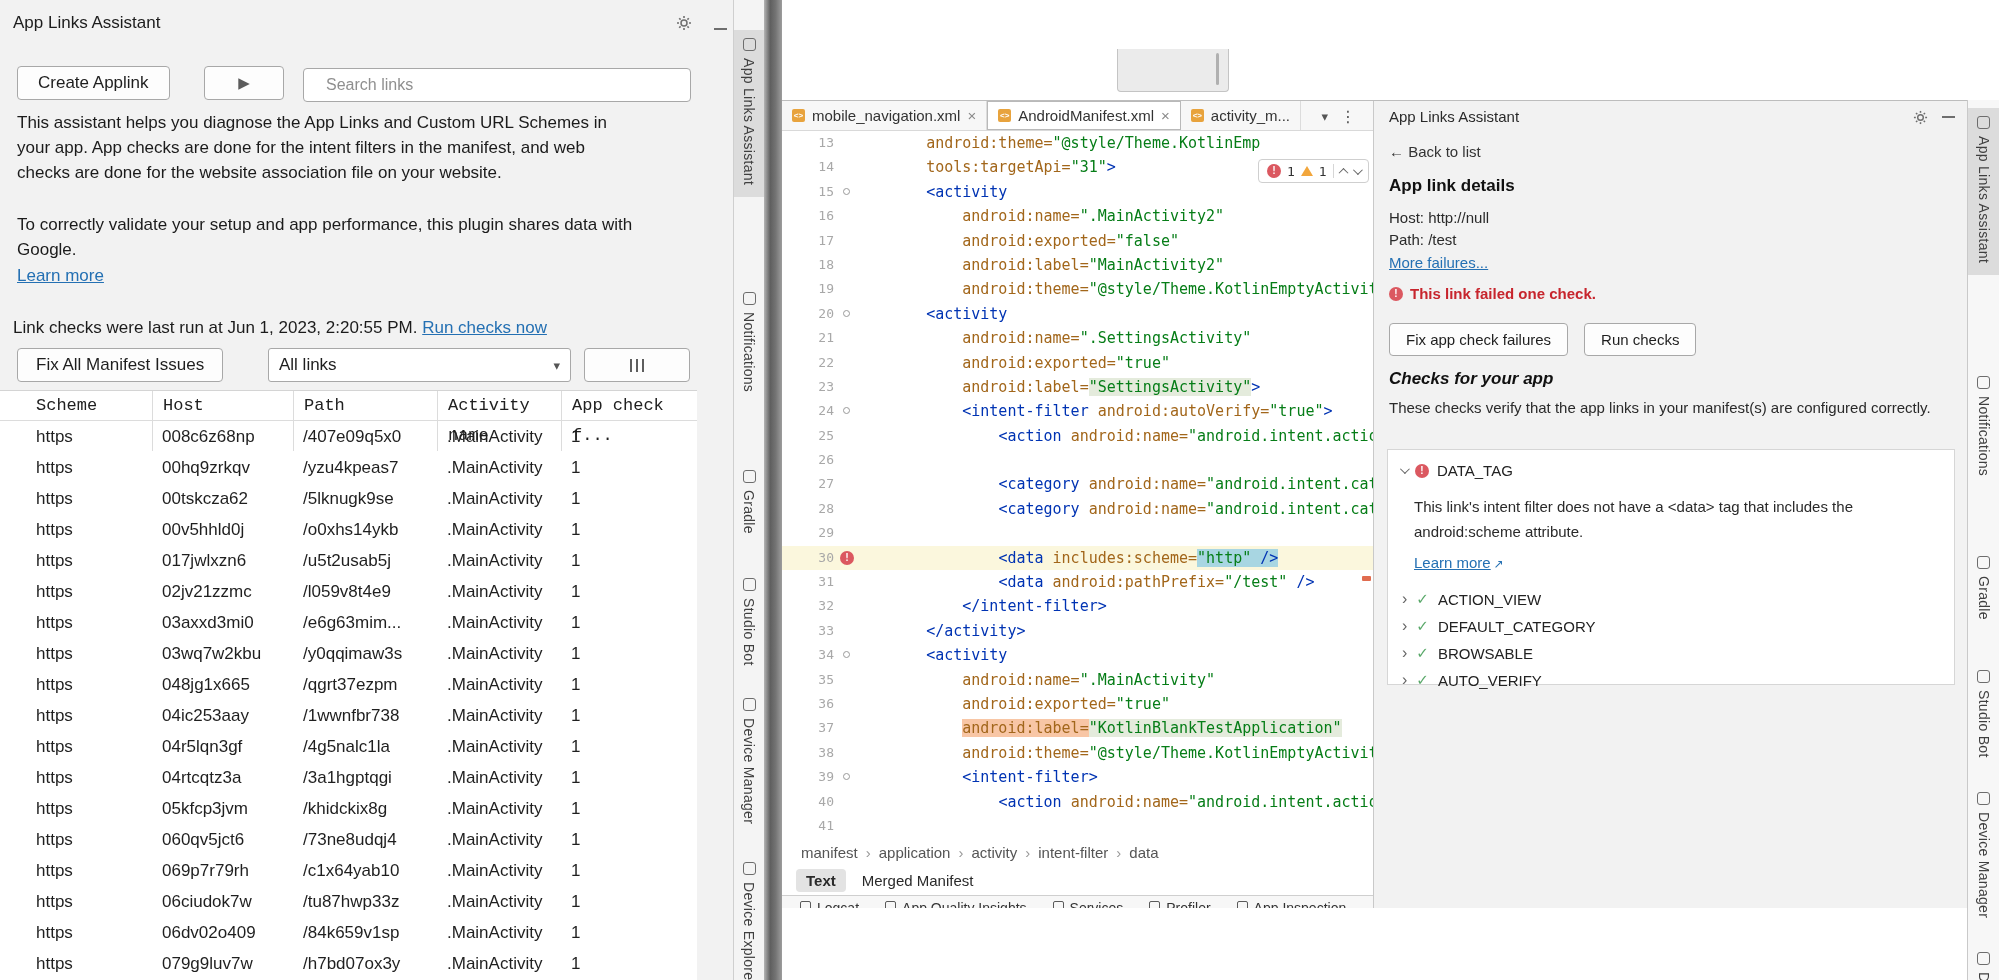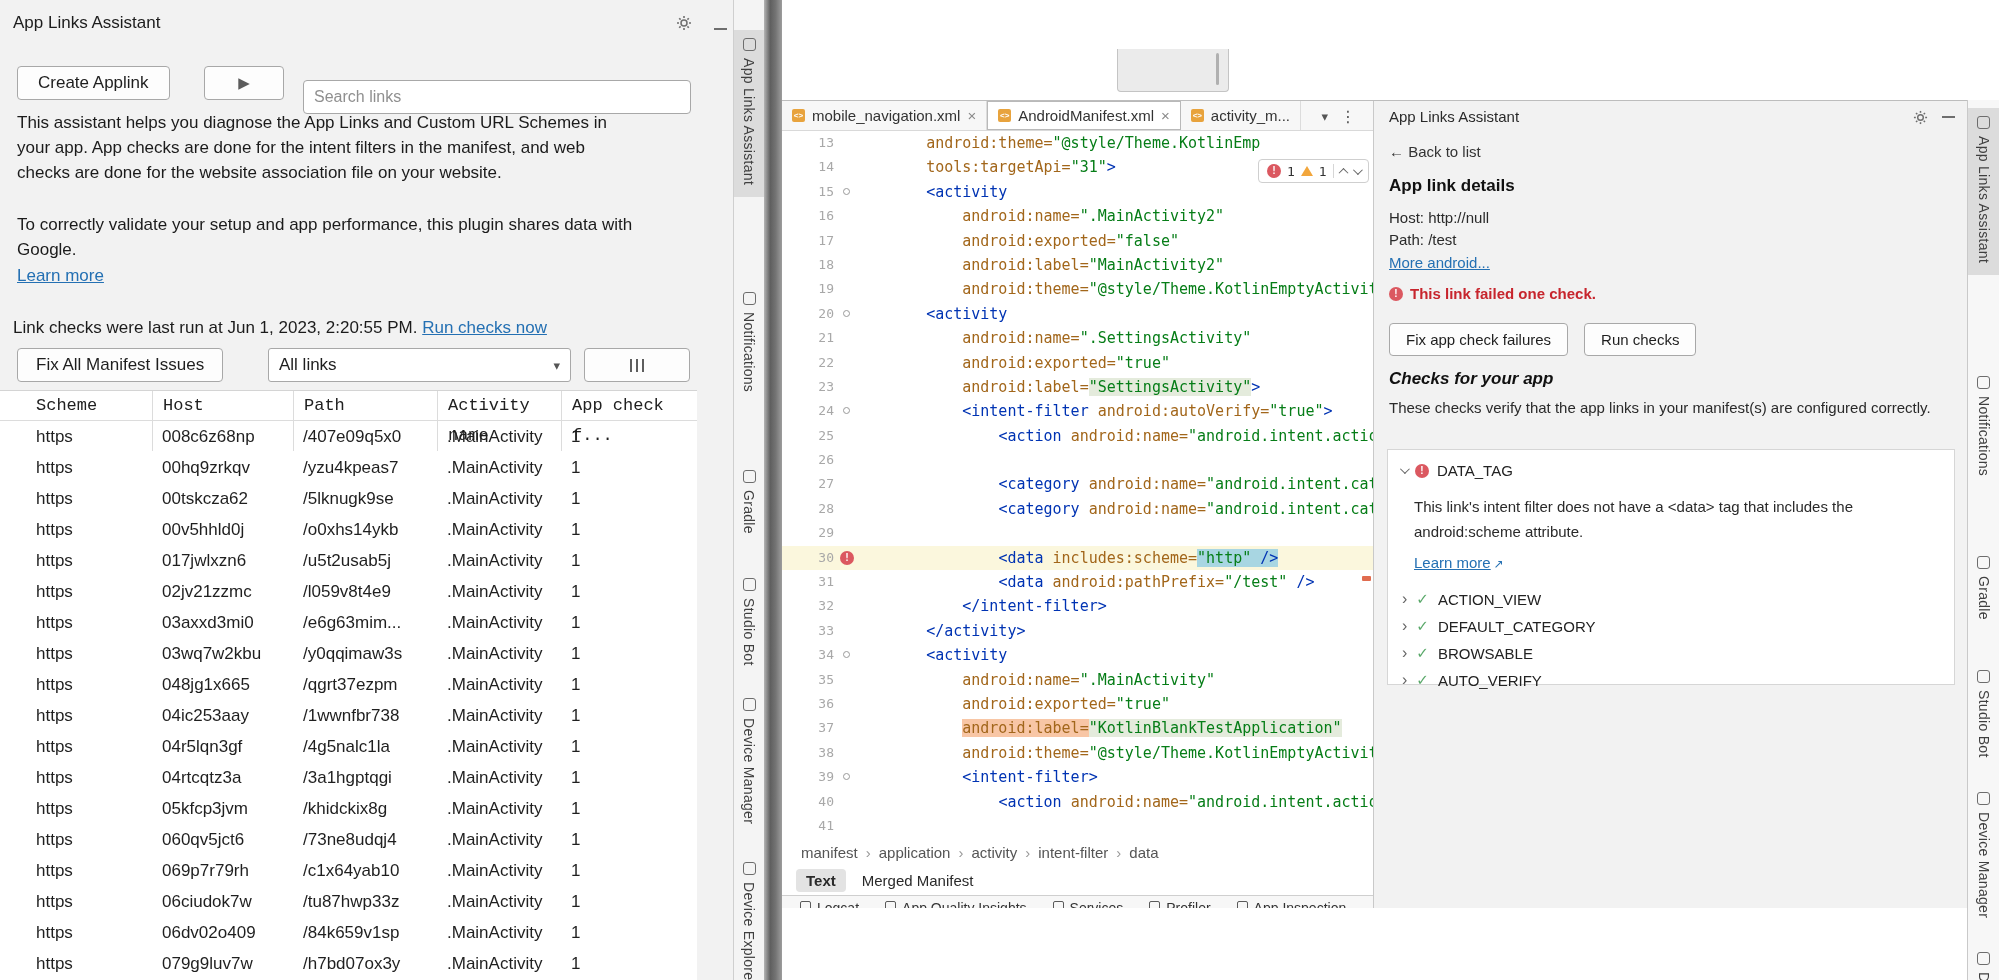--- a/index.html
+++ b/index.html
@@ -11,21 +11,21 @@
   .left-window { position:absolute; left:0; top:0; width:733px; height:980px; background:#f2f2f2; }
   .lw-titlebar { position:absolute; left:0; top:0; width:100%; height:45px; display:flex; align-items:center; padding-left:13px; }
   .lw-title { font-size:17px; color:#1c1c1c; }
   .icon-btn { position:absolute; top:14px; width:18px; height:18px; display:flex; align-items:center; justify-content:center; cursor:pointer; }
   .minus-glyph { width:13px; height:2px; background:#6e6e6e; }
 
   .btn { display:inline-flex; align-items:center; justify-content:center; background:#fdfdfd; border:1px solid #a8a8a8; border-radius:4px; font-size:17px; color:#1e1e1e; cursor:pointer; }
   .lw-create { position:absolute; left:17px; top:66px; height:34px; padding:0 20px; }
   .lw-play { position:absolute; left:204px; top:66px; width:80px; height:34px; }
   .play-glyph { color:#5c5c5c; font-size:15px; }
-  .lw-search { position:absolute; left:303px; top:80px; width:388px; height:34px; border:1px solid #a8a8a8; border-radius:4px; background:#fff; font-size:16px; padding:0 10px; color:#1e1e1e; font-family:inherit; }
+  .lw-search { position:absolute; left:303px; top:68px; width:388px; height:34px; border:1px solid #a8a8a8; border-radius:4px; background:#fff; font-size:16px; padding:0 22px; color:#1e1e1e; font-family:inherit; }
   .lw-search::placeholder { color:#8f8f8f; }
 
   .lw-p { position:absolute; left:17px; width:620px; font-size:17px; line-height:25px; color:#1b1b1b; }
   .p1 { top:110px; } .p2 { top:212px; }
   .link { color:#2470b3; text-decoration:underline; cursor:pointer; }
   .lw-learnmore { position:absolute; left:17px; top:266px; font-size:17px; }
   .lw-lastrun { position:absolute; left:13px; top:318px; font-size:17px; color:#1b1b1b; }
 
   .lw-fixall { position:absolute; left:17px; top:348px; height:34px; padding:0 18px; }
   .lw-dropdown { position:absolute; left:268px; top:348px; width:303px; height:34px; background:#fff; border:1px solid #a8a8a8; border-radius:3px; display:flex; align-items:center; padding:0 10px; font-size:17px; cursor:pointer; }
@@ -472,21 +472,21 @@
       <span class="icon-btn ap-minus">
           <span class="minus-glyph"></span>
         </span>
 
       <div class="ap-back">
         <span>← </span><span>Back to list</span>
       </div>
       <div class="ap-h1" style="top:75px;">App link details</div>
       <div class="ap-host">Host: http://null</div>
       <div class="ap-path">Path: /test</div>
-      <span class="ap-more link">More android...</span>
+      <span class="ap-more link">More failures...</span>
 
       <div class="ap-failed">
         <span class="err-badge">!</span>
         <span>This link failed one check.</span>
       </div>
 
       <div class="ap-btnrow">
         <button class="btn">Fix app check failures</button>
         <button class="btn">Run checks</button>
       </div>

